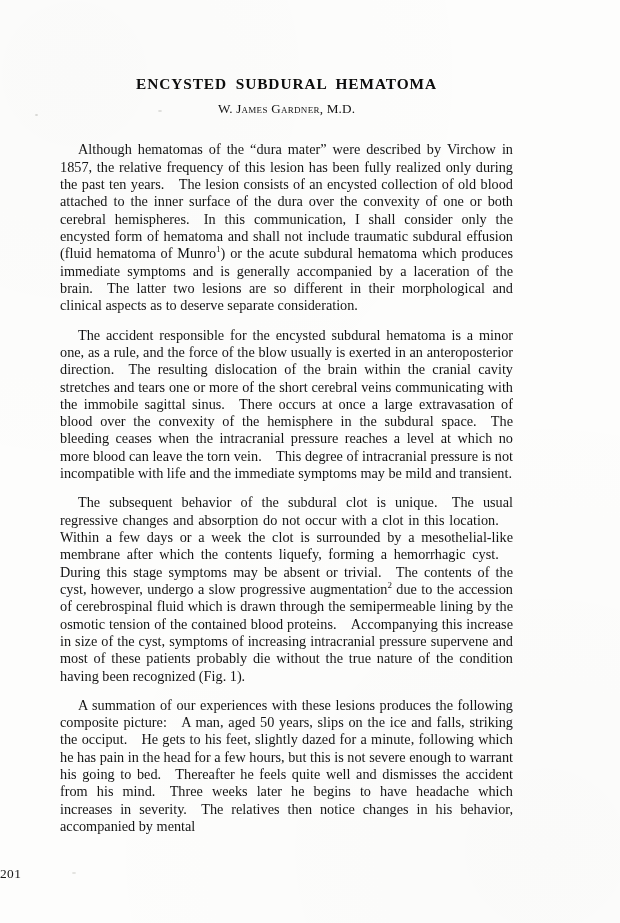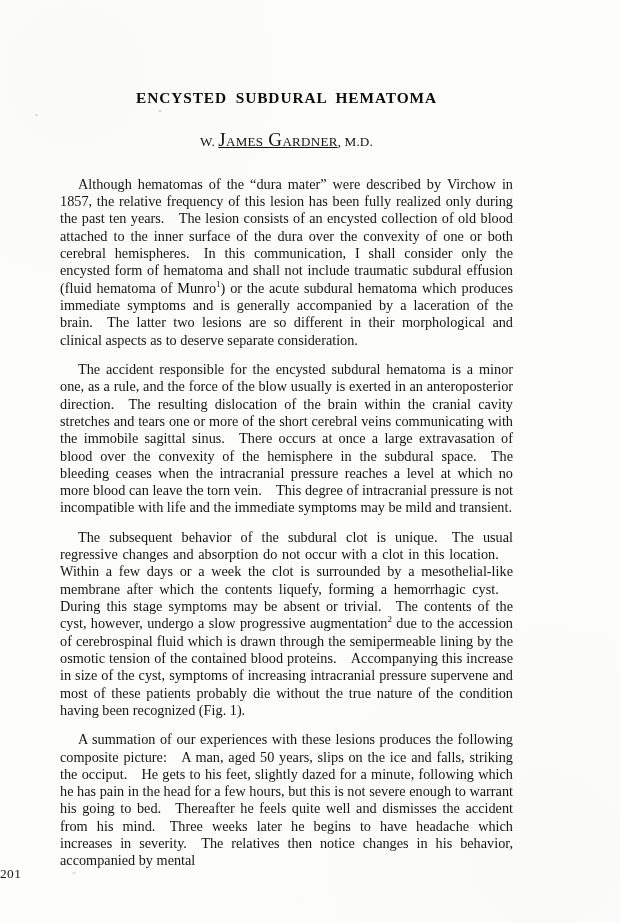--- a/index.html
+++ b/index.html
@@ -32,40 +32,39 @@
     top: 0;
     width: 477px;
   }
 
   .title {
     text-align: center;
     font-weight: bold;
     font-size: 15.4px;
     letter-spacing: 0.9px;
     word-spacing: 4px;
-    margin: 14px;
+    margin: 0;
     padding-top: 76px;
     line-height: 1.1;
     color: #0d0d0d;
   }
 
   .byline {
     text-align: center;
     font-size: 13.2px;
     margin: 0;
     padding-top: 9px;
     line-height: 1.1;
     color: #131313;
     letter-spacing: 0.15px;
   }
   .byline .sc {
     font-variant: small-caps;
-    font-size: 19px;
+    font-size: 13px;
     letter-spacing: 0.3px;
-    text-decoration: underline;
   }
 
   .body-text {
     margin: 0;
     padding-top: 13px;
   }
 
   p.para {
     margin: 12px;
     text-align: justify;

